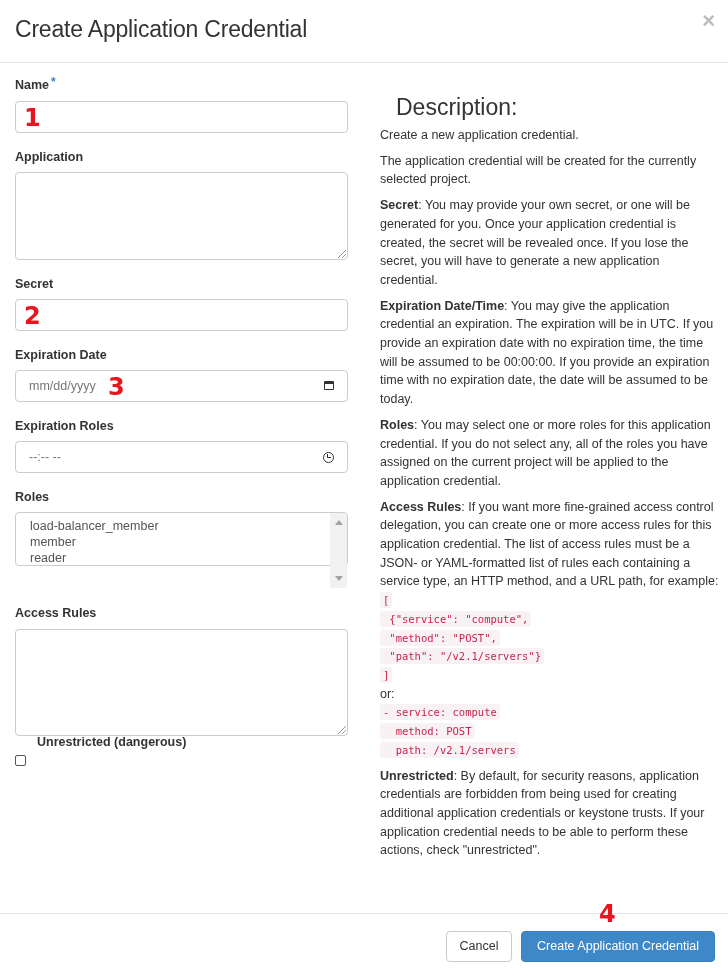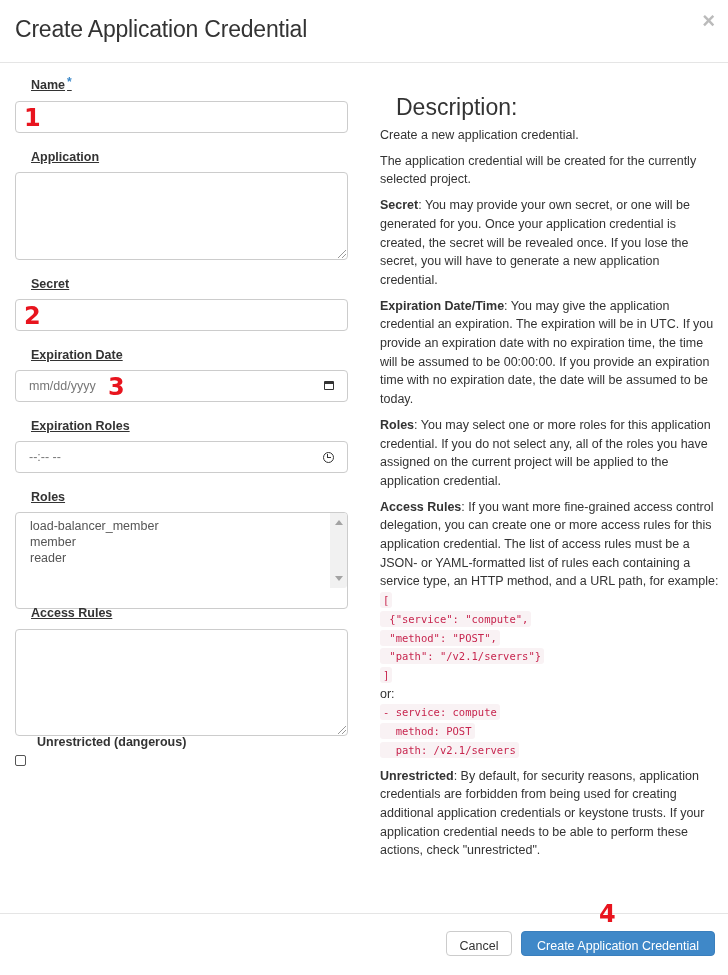--- a/index.html
+++ b/index.html
@@ -3,50 +3,50 @@
 <meta charset="utf-8">
 <style>
   html, body { margin: 0; padding: 0; background: #fff; }
   body { width: 728px; height: 975px; position: relative; overflow: hidden;
          font-family: "Liberation Sans", sans-serif; color: #333; font-size: 12.5px; }
   .header { position: absolute; left: 0; top: 0; width: 728px; height: 62px; border-bottom: 1px solid #e5e5e5; }
   .title { position: absolute; left: 15px; top: 16px; font-size: 23px; color: #333; font-weight: normal; margin: 0; letter-spacing: -0.2px; }
   .close { position: absolute; right: 13px; top: 10px; font-size: 22px; color: #bbb; font-weight: bold; cursor: pointer; line-height: 22px; }
 
   .left { position: absolute; left: 15px; top: 62px; width: 335px; }
-  label.fl { position: absolute; left: 16px; font-weight: bold; font-size: 12.5px; color: #333; text-decoration: underline; }
+  label.fl { position: absolute; left: 0; font-weight: bold; font-size: 12.5px; color: #333; }
   .req { color: #3a87c8; font-size: 12px; vertical-align: top; margin-left: 2px; position: relative; top: -3px; }
   .ctl { position: absolute; left: 0; width: 333px; border: 1px solid #ccc; border-radius: 4px; background: #fff; box-sizing: border-box; }
   .ctl.in { height: 32px; }
   .ctl.ta { height: 88px; }
   .grip { position: absolute; right: 1px; bottom: 1px; width: 8px; height: 8px;
           background: linear-gradient(135deg, transparent 45%, #999 46%, #999 54%, transparent 55%, transparent 70%, #999 71%, #999 79%, transparent 80%); }
   .anno { position: absolute; color: #e8141e; font-weight: bold; font-family: "DejaVu Sans", sans-serif; font-size: 24px; line-height: 24px; }
   .ph { position: absolute; left: 13px; top: 8px; color: #777; font-size: 12.5px; text-align: right; }
   .date-icon { position: absolute; right: 13px; top: 10px; width: 10px; height: 9px; border: 1.5px solid #333; border-top-width: 3px; border-radius: 1px; box-sizing: border-box; }
   .clock-icon { position: absolute; right: 13px; top: 10px; width: 11px; height: 11px; border: 1.5px solid #333; border-radius: 50%; box-sizing: border-box; }
   .clock-icon:after { content: ""; position: absolute; left: 3px; top: 1px; width: 3px; height: 3px; border-left: 1.3px solid #333; border-bottom: 1.3px solid #333; }
-  .roles { height: 97px; }
+  .roles { height: 54px; }
   .roles .opt { position: absolute; left: 14px; color: #555; font-size: 12.5px; line-height: 16px; }
   .sb { position: absolute; right: 0; top: 0; width: 17px; height: 75px; background: #f1f1f1; border-radius: 0 3px 3px 0; }
   .sb .up { position: absolute; left: 5px; top: 7px; width: 0; height: 0; border-left: 4px solid transparent; border-right: 4px solid transparent; border-bottom: 5px solid #a3a3a3; }
   .sb .dn { position: absolute; left: 5px; bottom: 7px; width: 0; height: 0; border-left: 4px solid transparent; border-right: 4px solid transparent; border-top: 5px solid #a3a3a3; }
   .cb { position: absolute; left: 0; top: 693px; width: 9px; height: 9px; border: 1px solid #555; border-radius: 2px; }
   .cb-label { position: absolute; left: 22px; top: 673px; font-weight: bold; font-size: 12.5px; color: #333; }
 
   .right { position: absolute; left: 380px; top: 92px; width: 340px; font-size: 12.5px; line-height: 18.7px; color: #333; }
   .right h3 { margin: 0 0 4px 16px; font-size: 23px; font-weight: normal; line-height: 30px; color: #333; }
   .right p { margin: 0 0 7px 0; }
   .right b { font-weight: bold; }
   pre.code { margin: 0; font-family: "DejaVu Sans Mono", monospace; font-size: 10.5px; line-height: 18.7px; color: #c7254e; white-space: pre; }
   pre.code span { background: #f9f2f4; padding: 2px 3px; border-radius: 3px; }
   .or { margin: 0; }
 
   .footer { position: absolute; left: 0; top: 913px; width: 728px; height: 62px; border-top: 1px solid #e5e5e5; }
-  .btn { position: absolute; top: 17px; height: 25px; box-sizing: border-box; border-radius: 4px; font-family: "Liberation Sans", sans-serif; font-size: 12.5px; padding: 0 12px; line-height: 29px; cursor: pointer; }
+  .btn { position: absolute; top: 17px; height: 31px; box-sizing: border-box; border-radius: 4px; font-family: "Liberation Sans", sans-serif; font-size: 12.5px; padding: 0 12px; line-height: 29px; cursor: pointer; }
   .btn-cancel { left: 446px; width: 66px; background: #fff; border: 1px solid #ccc; color: #333; text-align: center; }
   .btn-create { left: 521px; width: 194px; background: #3f88c8; border: 1px solid #3a7fbd; color: #fff; text-align: center; }
 </style>
 </head>
 <body>
 
 <div class="header">
   <h4 class="title">Create Application Credential</h4>
   <span class="close">×</span>
 </div>

